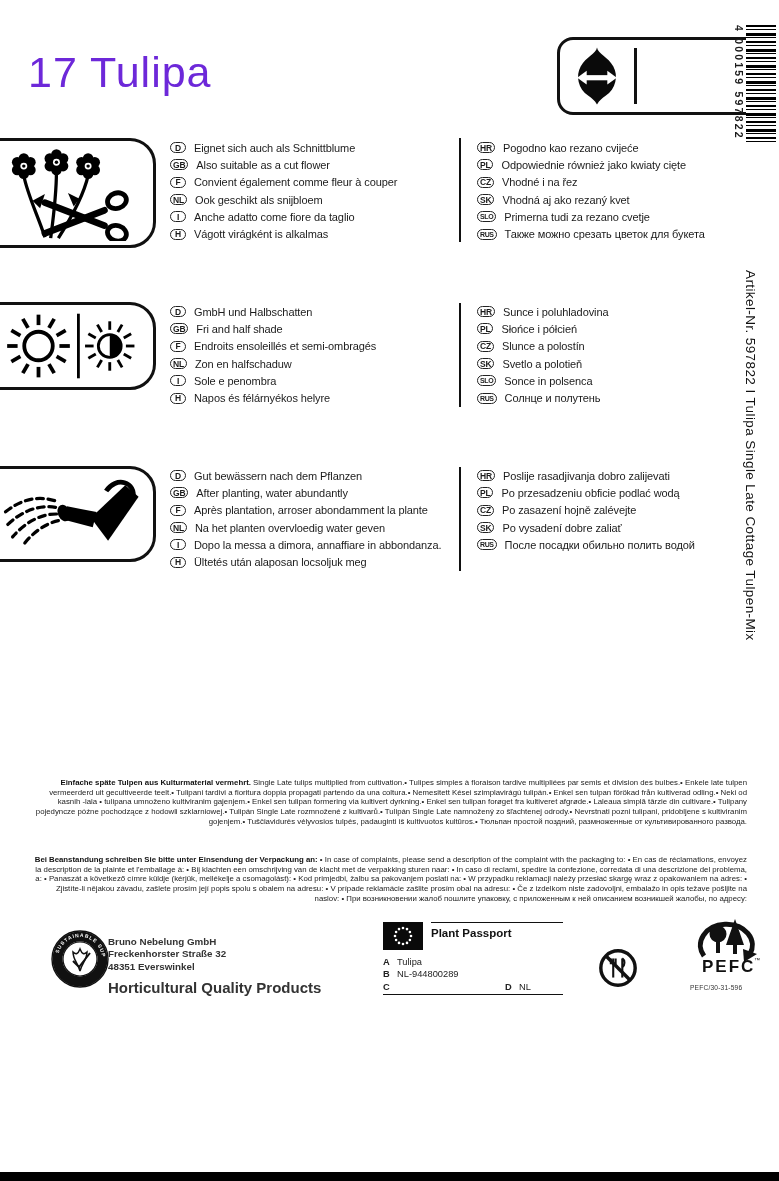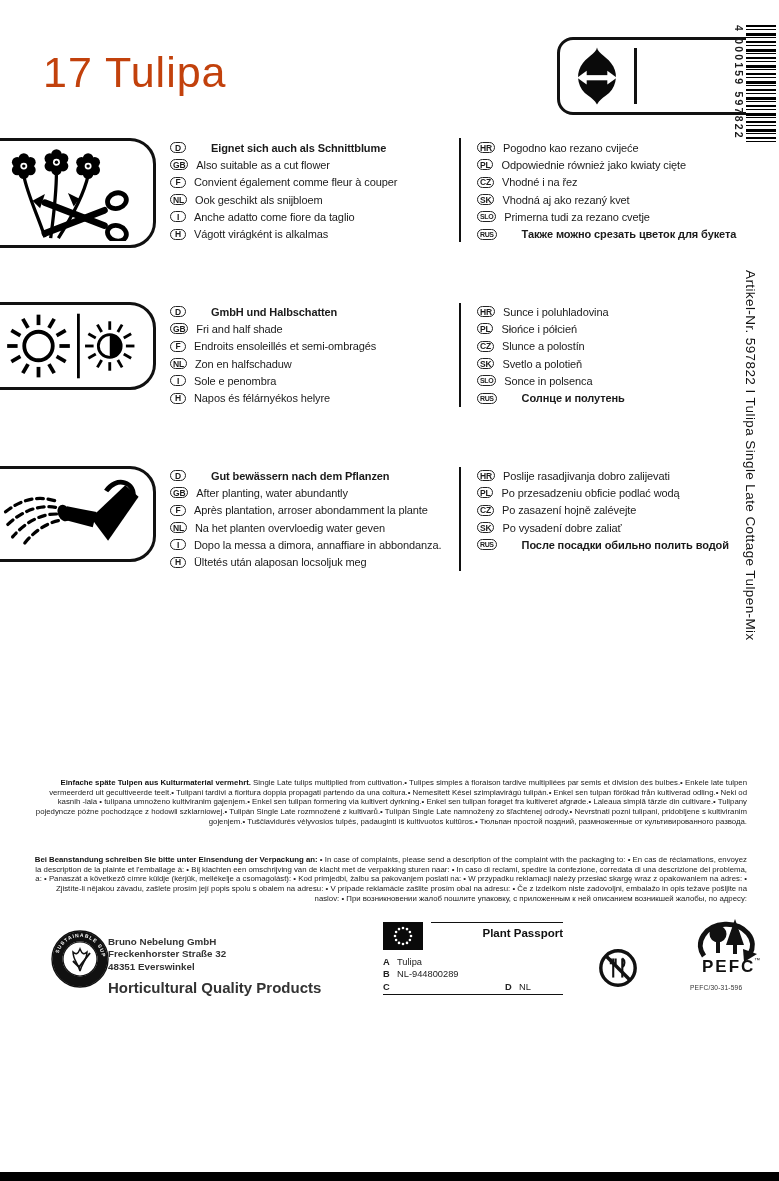--- a/index.html
+++ b/index.html
@@ -1,19 +1,19 @@
 <!DOCTYPE html>
 <html><head>
 <meta charset="utf-8">
 <style>
   html,body{margin:0;padding:0;background:#e8e8e8;}
   .page{position:relative;width:779px;height:1181px;background:#ffffff;overflow:hidden;
         font-family:"Liberation Sans","DejaVu Sans",sans-serif;color:#1b1b1b;margin:0 auto;}
   
-  .title{position:absolute;left:43px;top:48px;font-size:43px;font-weight:300;letter-spacing:1px;color:#c2410c;}
+  .title{position:absolute;left:28px;top:48px;font-size:43px;font-weight:300;letter-spacing:1px;color:#6d28d9;}
   
   .sizebox{position:absolute;left:557px;top:37px;width:205px;height:72px;border:3px solid #111;
            border-radius:16px;display:flex;align-items:center;}
   .sizebox .bulbwrap{width:74px;display:flex;justify-content:center;}
   .sizebox .vdiv{width:3px;height:56px;background:#111;}
   .sizebox .dim{flex:1;text-align:center;line-height:1;}
   .sizebox .dim .val{font-size:40px;font-weight:bold;letter-spacing:-1px;color:#0d0d0d;}
   .sizebox .dim .unit{font-size:22px;font-weight:bold;margin-top:1px;color:#0d0d0d;}
   
   .info{position:absolute;left:0;width:779px;height:110px;}
@@ -22,40 +22,40 @@
   .col{position:absolute;top:1px;}
   .col.left{left:170px;width:285px;}
   .col.right{left:477px;width:255px;}
   .vline{position:absolute;left:459px;top:0;width:2px;height:104px;background:#111;}
   .row{height:17.3px;display:flex;align-items:center;}
   .badge{display:inline-flex;align-items:center;justify-content:center;border:1.3px solid #222;
          border-radius:6px;min-width:16px;height:11px;font-size:8.5px;font-weight:bold;
          padding:0 2px;margin-right:8px;letter-spacing:-0.2px;flex:0 0 auto;box-sizing:border-box;}
   .badge.sm{font-size:7px;letter-spacing:-0.4px;}
   .txt{font-size:11px;letter-spacing:-0.1px;white-space:nowrap;}
-  .row.bold .txt{font-weight:bold;margin-left:17px;}
+  .row.bold .txt{font-weight:normal;}
   
   .barcode{position:absolute;left:656px;top:145px;width:120px;height:48px;
            transform:rotate(90deg);transform-origin:top right;display:flex;flex-direction:column;}
   .barcode .bars{height:30px;width:118px;
      background:repeating-linear-gradient(90deg,#000 0 2px,#fff 2px 4px,#000 4px 5px,#fff 5px 8px,#000 8px 11px,#fff 11px 12px,#000 12px 13px,#fff 13px 16px);}
   .barcode .digits{font-size:10.5px;font-weight:bold;letter-spacing:2.2px;margin-top:1px;white-space:nowrap;}
   .artikel{position:absolute;left:743px;top:270px;height:450px;writing-mode:vertical-rl;text-orientation:mixed;
            font-size:13.5px;letter-spacing:0.4px;color:#111;white-space:nowrap;}
   
   .para{position:absolute;left:33px;width:714px;font-size:7.8px;line-height:9.7px;color:#222;text-align:right;}
   .para b{color:#111;}
   
   .addr{position:absolute;left:108px;top:936px;font-size:9.8px;font-weight:bold;line-height:12.3px;color:#333;}
   .tagline{position:absolute;left:108px;top:979px;font-size:15px;font-weight:bold;color:#333;}
   .supplier-logo{position:absolute;left:50px;top:929px;}
   .passport{position:absolute;left:383px;top:922px;width:180px;border-bottom:1.6px solid #111;padding-bottom:2px;}
   .passport .hd{display:flex;}
   .passport .flag{flex:0 0 auto;}
-  .passport .hdr{flex:1;border-top:1.6px solid #111;margin-left:8px;text-align:right;
+  .passport .hdr{flex:1;border-top:1.6px solid #111;margin-left:8px;
                  font-size:11.5px;font-weight:bold;padding-top:4px;color:#111;}
   .passport .prow{display:flex;font-size:9.3px;margin-top:2.5px;color:#222;}
   .passport .prow .k{font-weight:bold;width:14px;flex:0 0 auto;}
   .passport .prow .d{margin-left:108px;font-weight:bold;width:14px;}
   .nofood{position:absolute;left:597px;top:947px;}
   .pefc{position:absolute;left:690px;top:914px;width:78px;text-align:left;}
   .pefc .code{font-size:6.6px;color:#333;margin-top:0px;letter-spacing:0.2px;}
   .bottombar{position:absolute;left:0;top:1172px;width:779px;height:9px;background:#000;}
 </style>
 </head>

